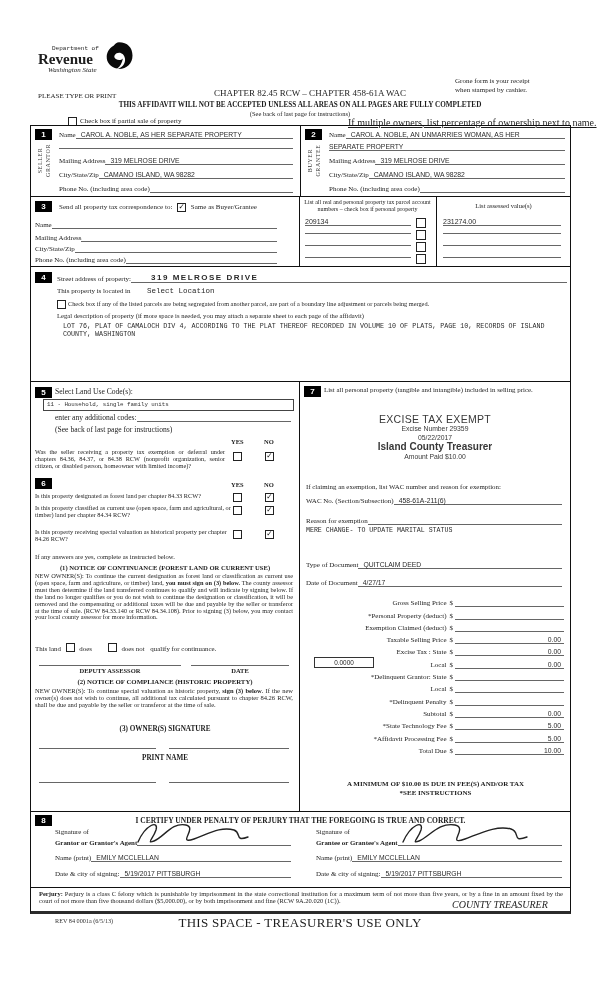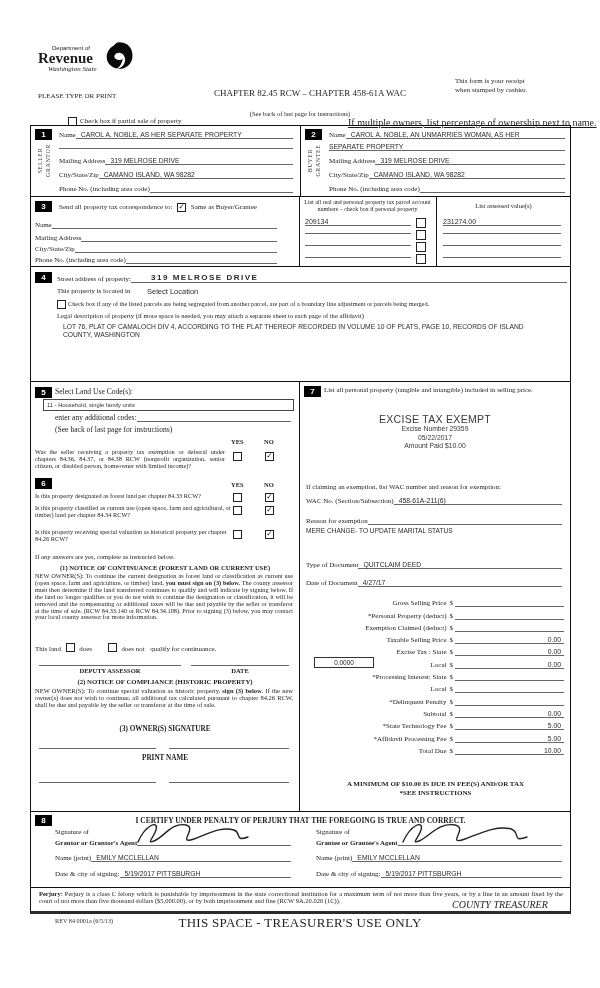--- a/index.html
+++ b/index.html
@@ -1,20 +1,20 @@
 <!DOCTYPE html>
 <html><head>
 <meta charset="utf-8">
 <style>
   html,body{margin:0;padding:0;background:#f6f6f4;}
   .page{position:relative;width:600px;height:988px;background:#fff;overflow:hidden;
         font-family:"Liberation Serif",serif;color:#1d1d1d;}
   .abs{position:absolute;}
   .ser{font-family:"Liberation Serif",serif;}
-  .san{font-family:Liberation Sans, sans-serif;}
+  .san{font-family:Liberation Mono, monospace;}
   .mono{font-family:"Liberation Mono",monospace;}
   .b{font-weight:bold;}
   .i{font-style:italic;}
   .ctr{text-align:center;}
   .nbox{position:absolute;background:#000;color:#fff;font-family:"Liberation Sans",sans-serif;
         font-size:8px;font-weight:bold;width:17px;height:11px;line-height:11px;text-align:center;}
   .vert{position:absolute;width:54px;transform:rotate(-90deg);transform-origin:center;
         text-align:center;font-size:6px;letter-spacing:.6px;line-height:7.5px;color:#333;}
   .cb{position:absolute;width:7px;height:7px;border:1px solid #222;background:#fff;
       font-size:8px;line-height:7px;text-align:center;}
@@ -56,24 +56,25 @@
     <div class="ser b" style="font-size:15px;line-height:14px;">Revenue</div>
     <div class="ser i" style="font-size:7px;margin-left:10px;">Washington State</div>
   </div>
   <svg class="abs" style="left:104px;top:41px;" width="30" height="30" viewBox="0 0 100 100">
     <path d="M50 4 C78 4 95 22 95 48 C95 76 74 95 46 93 C62 87 72 75 70 59 C68 43 54 35 42 41 C33 46 32 57 39 63 C28 65 20 54 23 41 C27 22 36 4 50 4 Z" fill="#0a0a0a"></path>
     <path d="M44 92 C22 88 8 72 9 51 C10 34 21 19 38 13 C28 24 25 38 31 50 C38 64 54 67 63 58 C60 73 54 85 44 92 Z" fill="#0a0a0a"></path>
   </svg>
 
   <div class="abs ctr" style="left:130px;top:88px;width:360px;font-size:9px;">CHAPTER 82.45 RCW – CHAPTER 458-61A WAC</div>
   <div class="abs" style="left:455px;top:77px;font-size:7px;line-height:8.5px;">
-    <div>This form is your receipt</div>
+    <div>Grone form is your receipt</div>
     <div>when stamped by cashier.</div>
   </div>
   <div class="abs" style="left:38px;top:92px;font-size:7px;">PLEASE TYPE OR PRINT</div>
+  <div class="abs ctr b" style="left:30px;top:101px;width:540px;font-size:7.2px;">THIS AFFIDAVIT WILL NOT BE ACCEPTED UNLESS ALL AREAS ON ALL PAGES ARE FULLY COMPLETED</div>
   <div class="abs ctr" style="left:30px;top:109.5px;width:540px;font-size:6.5px;">(See back of last page for instructions)</div>
 
   <span class="cb" style="left:68px;top:117px;"></span>
   <span class="abs" style="left:80px;top:116.5px;font-size:7px;">Check box if partial sale of property</span>
   <span class="abs" style="left:348px;top:116.5px;font-size:10px;text-decoration:underline;">If multiple owners, list percentage of ownership next to name.</span>
 
   <div class="form">
 
     <div class="sec" style="left:0;top:0;width:269px;height:70px;border-right:1px solid #111;">
       <div class="nbox" style="left:4px;top:3px;">1</div>
@@ -268,20 +269,21 @@
       <div class="uline" style="left:138px;top:392px;width:120px;height:8px;"></div>
     </div>
 
     <div class="sec" style="left:268px;top:255px;width:271px;height:430px;border-top:1px solid #111;border-left:1px solid #111;">
       <div class="nbox" style="left:4px;top:4px;">7</div>
       <div class="abs" style="left:24px;top:4px;width:240px;font-size:6.9px;line-height:8px;">List all  personal property (tangible and intangible) included in selling price.</div>
       <div class="stamp" style="left:10px;top:31px;width:250px;">
         <div class="st1">EXCISE TAX EXEMPT</div>
         <div class="st2">Excise Number 29359</div>
         <div class="st2">05/22/2017</div>
+        <div class="st5">Island County Treasurer</div>
         <div class="st2">Amount Paid $10.00</div>
       </div>
       <div class="abs" style="left:6px;top:101px;width:262px;font-size:6.9px;">If claiming an exemption, list WAC number and reason for exemption:</div>
       <div class="frow" style="left:6px;top:114px;width:256px;">
         <span class="flab">WAC No. (Section/Subsection)</span>
         <span class="fline">
             <span class="fv">458-61A-211(6)</span>
           </span>
       </div>
       <div class="frow" style="left:6px;top:134px;width:256px;">
@@ -328,21 +330,21 @@
             <span class="mdol">$</span>
             <span class="mline">0.00</span>
           </div>
         <div class="mrow">
             <span class="ratebox">0.0000</span>
             <span class="mlab">Local</span>
             <span class="mdol">$</span>
             <span class="mline">0.00</span>
           </div>
         <div class="mrow">
-            <span class="mlab">*Processing Interest: State</span>
+            <span class="mlab">*Delinquent Grantor: State</span>
             <span class="mdol">$</span>
             <span class="mline"></span>
           </div>
         <div class="mrow">
             <span class="mlab">Local</span>
             <span class="mdol">$</span>
             <span class="mline"></span>
           </div>
         <div class="mrow">
             <span class="mlab">*Delinquent Penalty</span>

